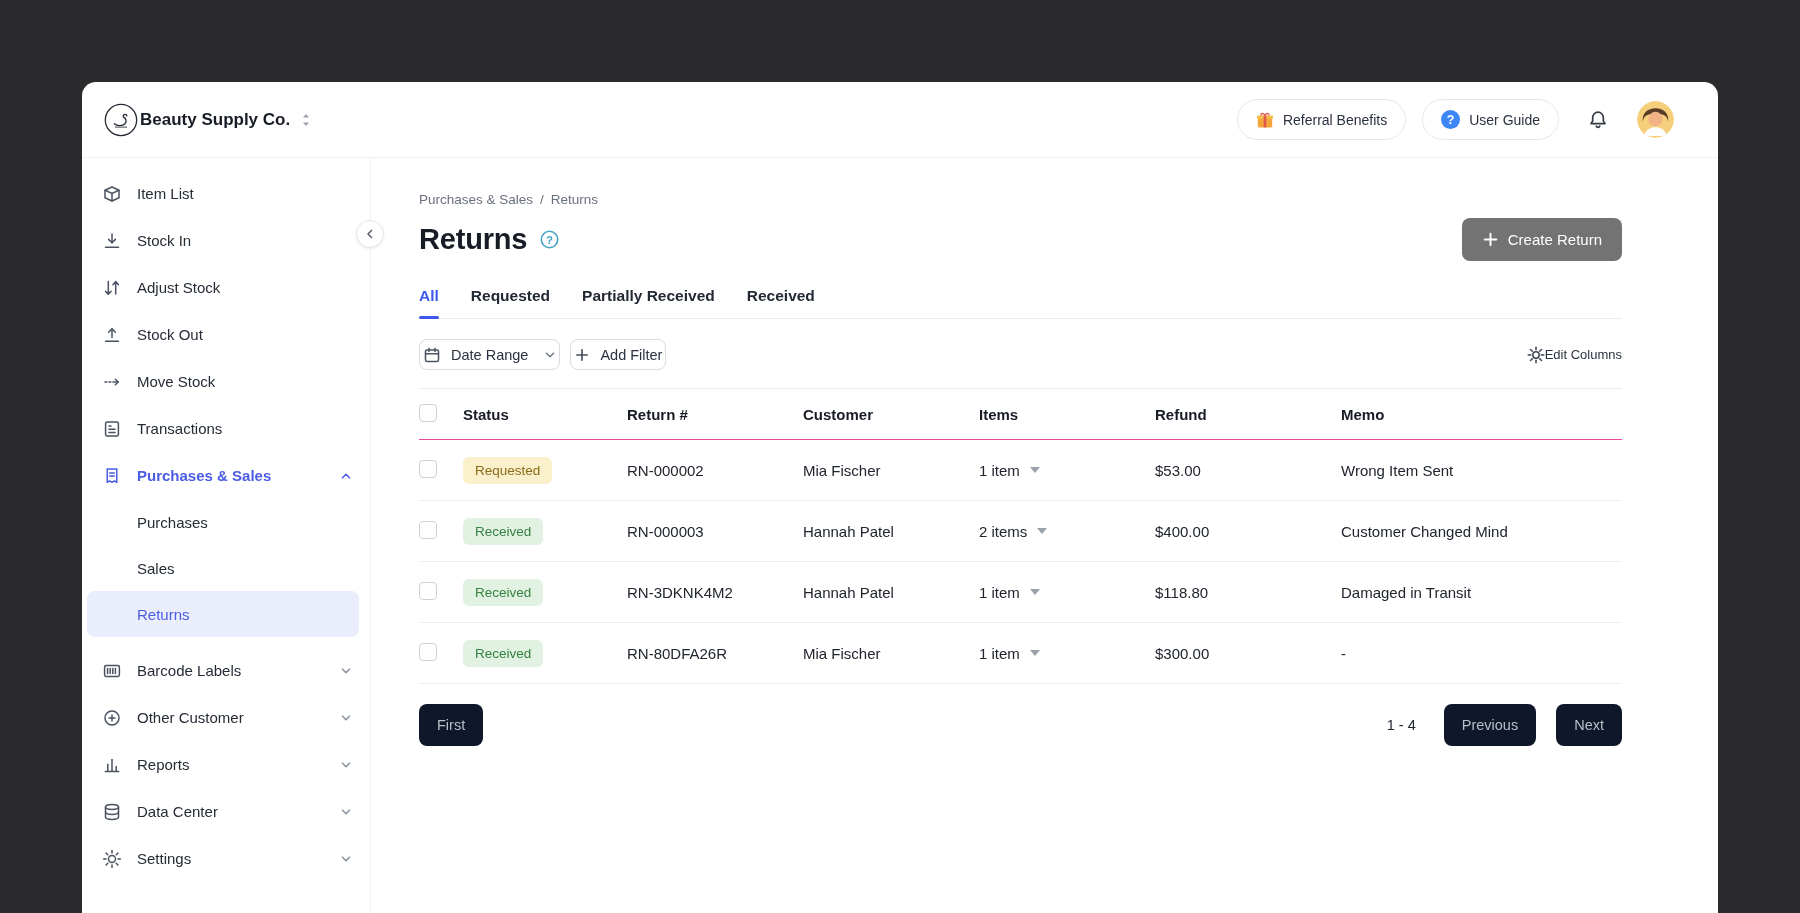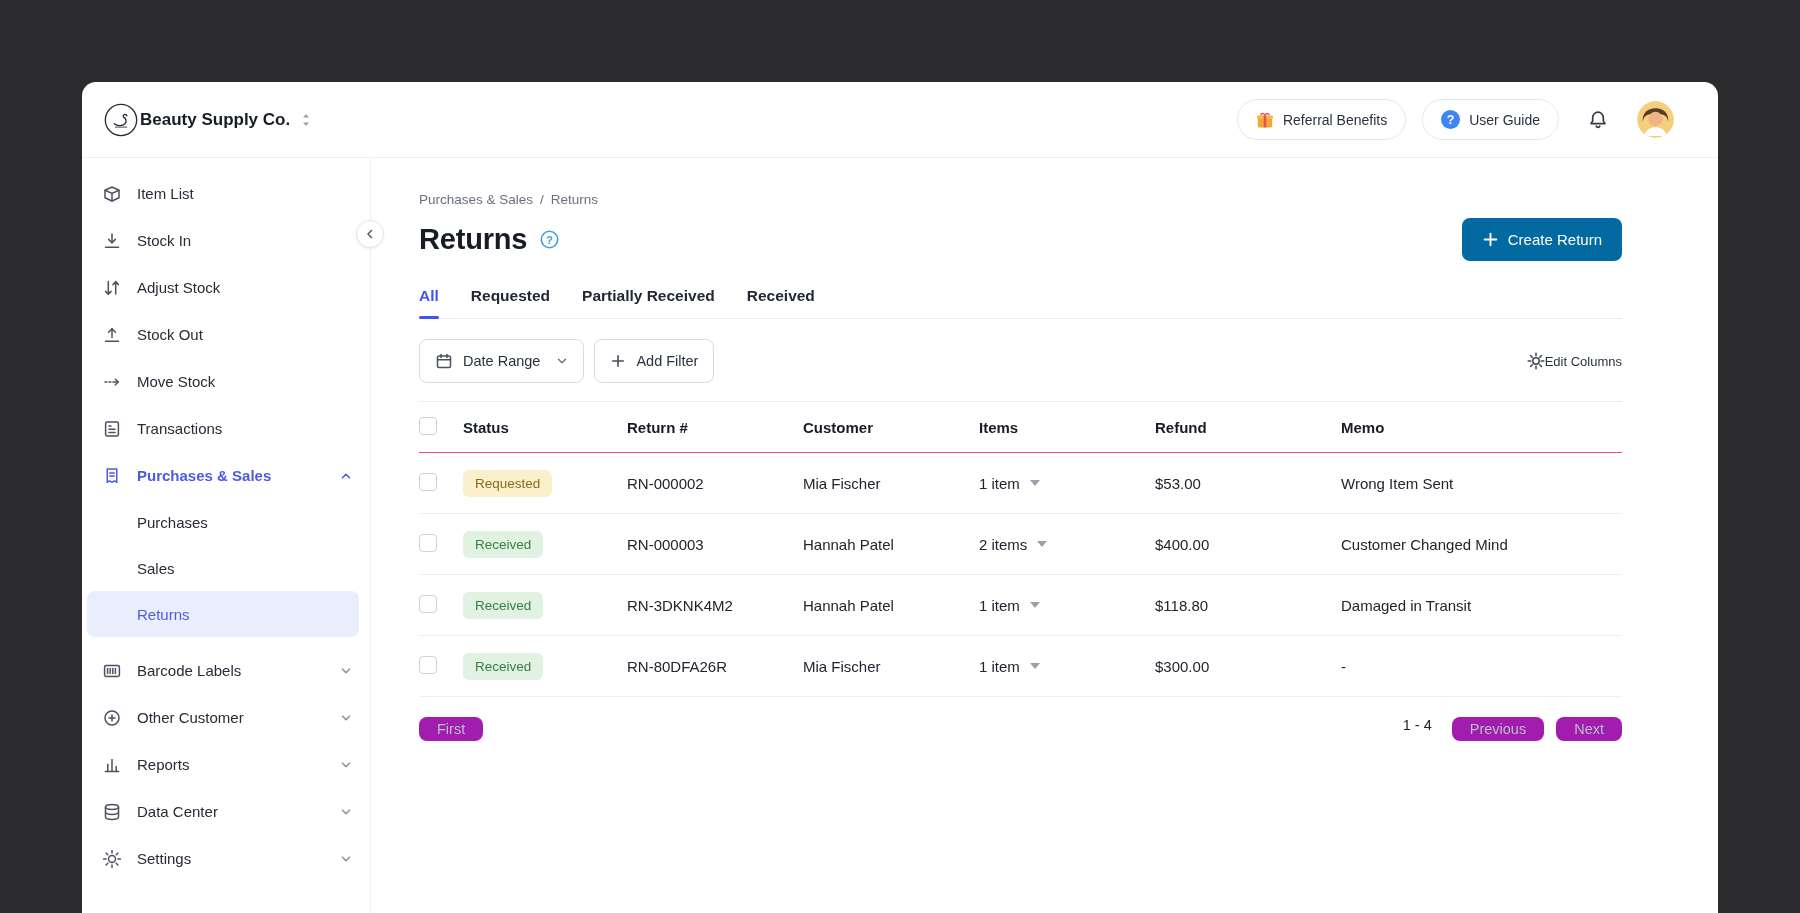--- a/index.html
+++ b/index.html
@@ -64,37 +64,37 @@
   }
   
   .main { flex:1; min-width:0; padding:34px 96px 0 48px; }
   .breadcrumb { font-size:13.5px; color:#69707d; display:flex; gap:7px; }
   .breadcrumb .crumb-link { cursor:pointer; }
   .title-row { display:flex; align-items:center; margin-top:10px; height:44px; }
   .page-title { font-size:29px; font-weight:700; color:#171c26; letter-spacing:-0.2px; }
   .help-icon { margin-left:12px; display:flex; cursor:pointer; }
   .create-btn {
     margin-left:auto; height:43px; padding:0 20px; border:none; border-radius:8px;
-    background:#0369a1; color:#fff; font-size:15px; font-weight:500;
+    background:#737373; color:#fff; font-size:15px; font-weight:500;
     font-family:"Liberation Sans", sans-serif;
     display:flex; align-items:center; gap:9px; cursor:pointer;
   }
   .tabs { margin-top:26px; display:flex; gap:32px; border-bottom:1px solid #e8ebef; }
   .tab {
     font-size:15.5px; font-weight:600; color:#222834; padding-bottom:13px;
     position:relative; cursor:pointer; white-space:nowrap;
   }
   .tab.active { color:#3d56f0; }
   .tab.active::after {
     content:""; position:absolute; left:0; right:0; bottom:-1px;
     height:3px; border-radius:2px; background:#3d56f0;
   }
   .filter-row { margin-top:20px; display:flex; align-items:center; }
   .filter-ctl {
-    display:flex; align-items:center; gap:10px; height:44px; padding:0 15px;
+    display:flex; align-items:center; gap:10px; height:31px; padding:0 3px;
     border:1px solid #d8dce2; border-radius:8px; background:#fff;
     font-size:14.5px; font-weight:500; color:#2a3140; cursor:pointer; white-space:nowrap;
   }
   .filter-ctl + .filter-ctl { margin-left:10px; }
   .edit-columns {
     margin-left:auto; display:flex; align-items:center; 
     font-size:13px; font-weight:500; color:#2a3140; cursor:pointer;
   }
   
   .table { margin-top:18px; }
@@ -120,25 +120,25 @@
   .badge.received  { background:#e1f1e2; color:#35813f; }
   .items-cell { display:flex; align-items:center; gap:10px; }
   .tri-down {
     width:0; height:0; border-left:5.5px solid transparent;
     border-right:5.5px solid transparent; border-top:6.5px solid #9aa1ab;
     display:inline-block; cursor:pointer;
   }
   
   .pagination { margin-top:20px; display:flex; align-items:center; }
   .pg-btn {
-    height:24px; padding:0 18px; border:none; border-radius:8px;
-    background:#a21caf; color:#b9bfc8; font-size:14.5px; font-weight:500;
+    height:42px; padding:0 18px; border:none; border-radius:8px;
+    background:#0f172a; color:#b9bfc8; font-size:14.5px; font-weight:500;
     font-family:"Liberation Sans", sans-serif; cursor:default;
   }
-  .pg-right { margin-left:auto; display:flex; align-items:flex-start; gap:12px; }
+  .pg-right { margin-left:auto; display:flex; align-items:center; gap:20px; }
   .pg-range { font-size:14.5px; color:#20252e; margin-right:8px; }
   svg { display:block; }
 </style>
 </head>
 <body>
 
 <div class="app">
 
   <div class="topbar">
     <span class="logo">

